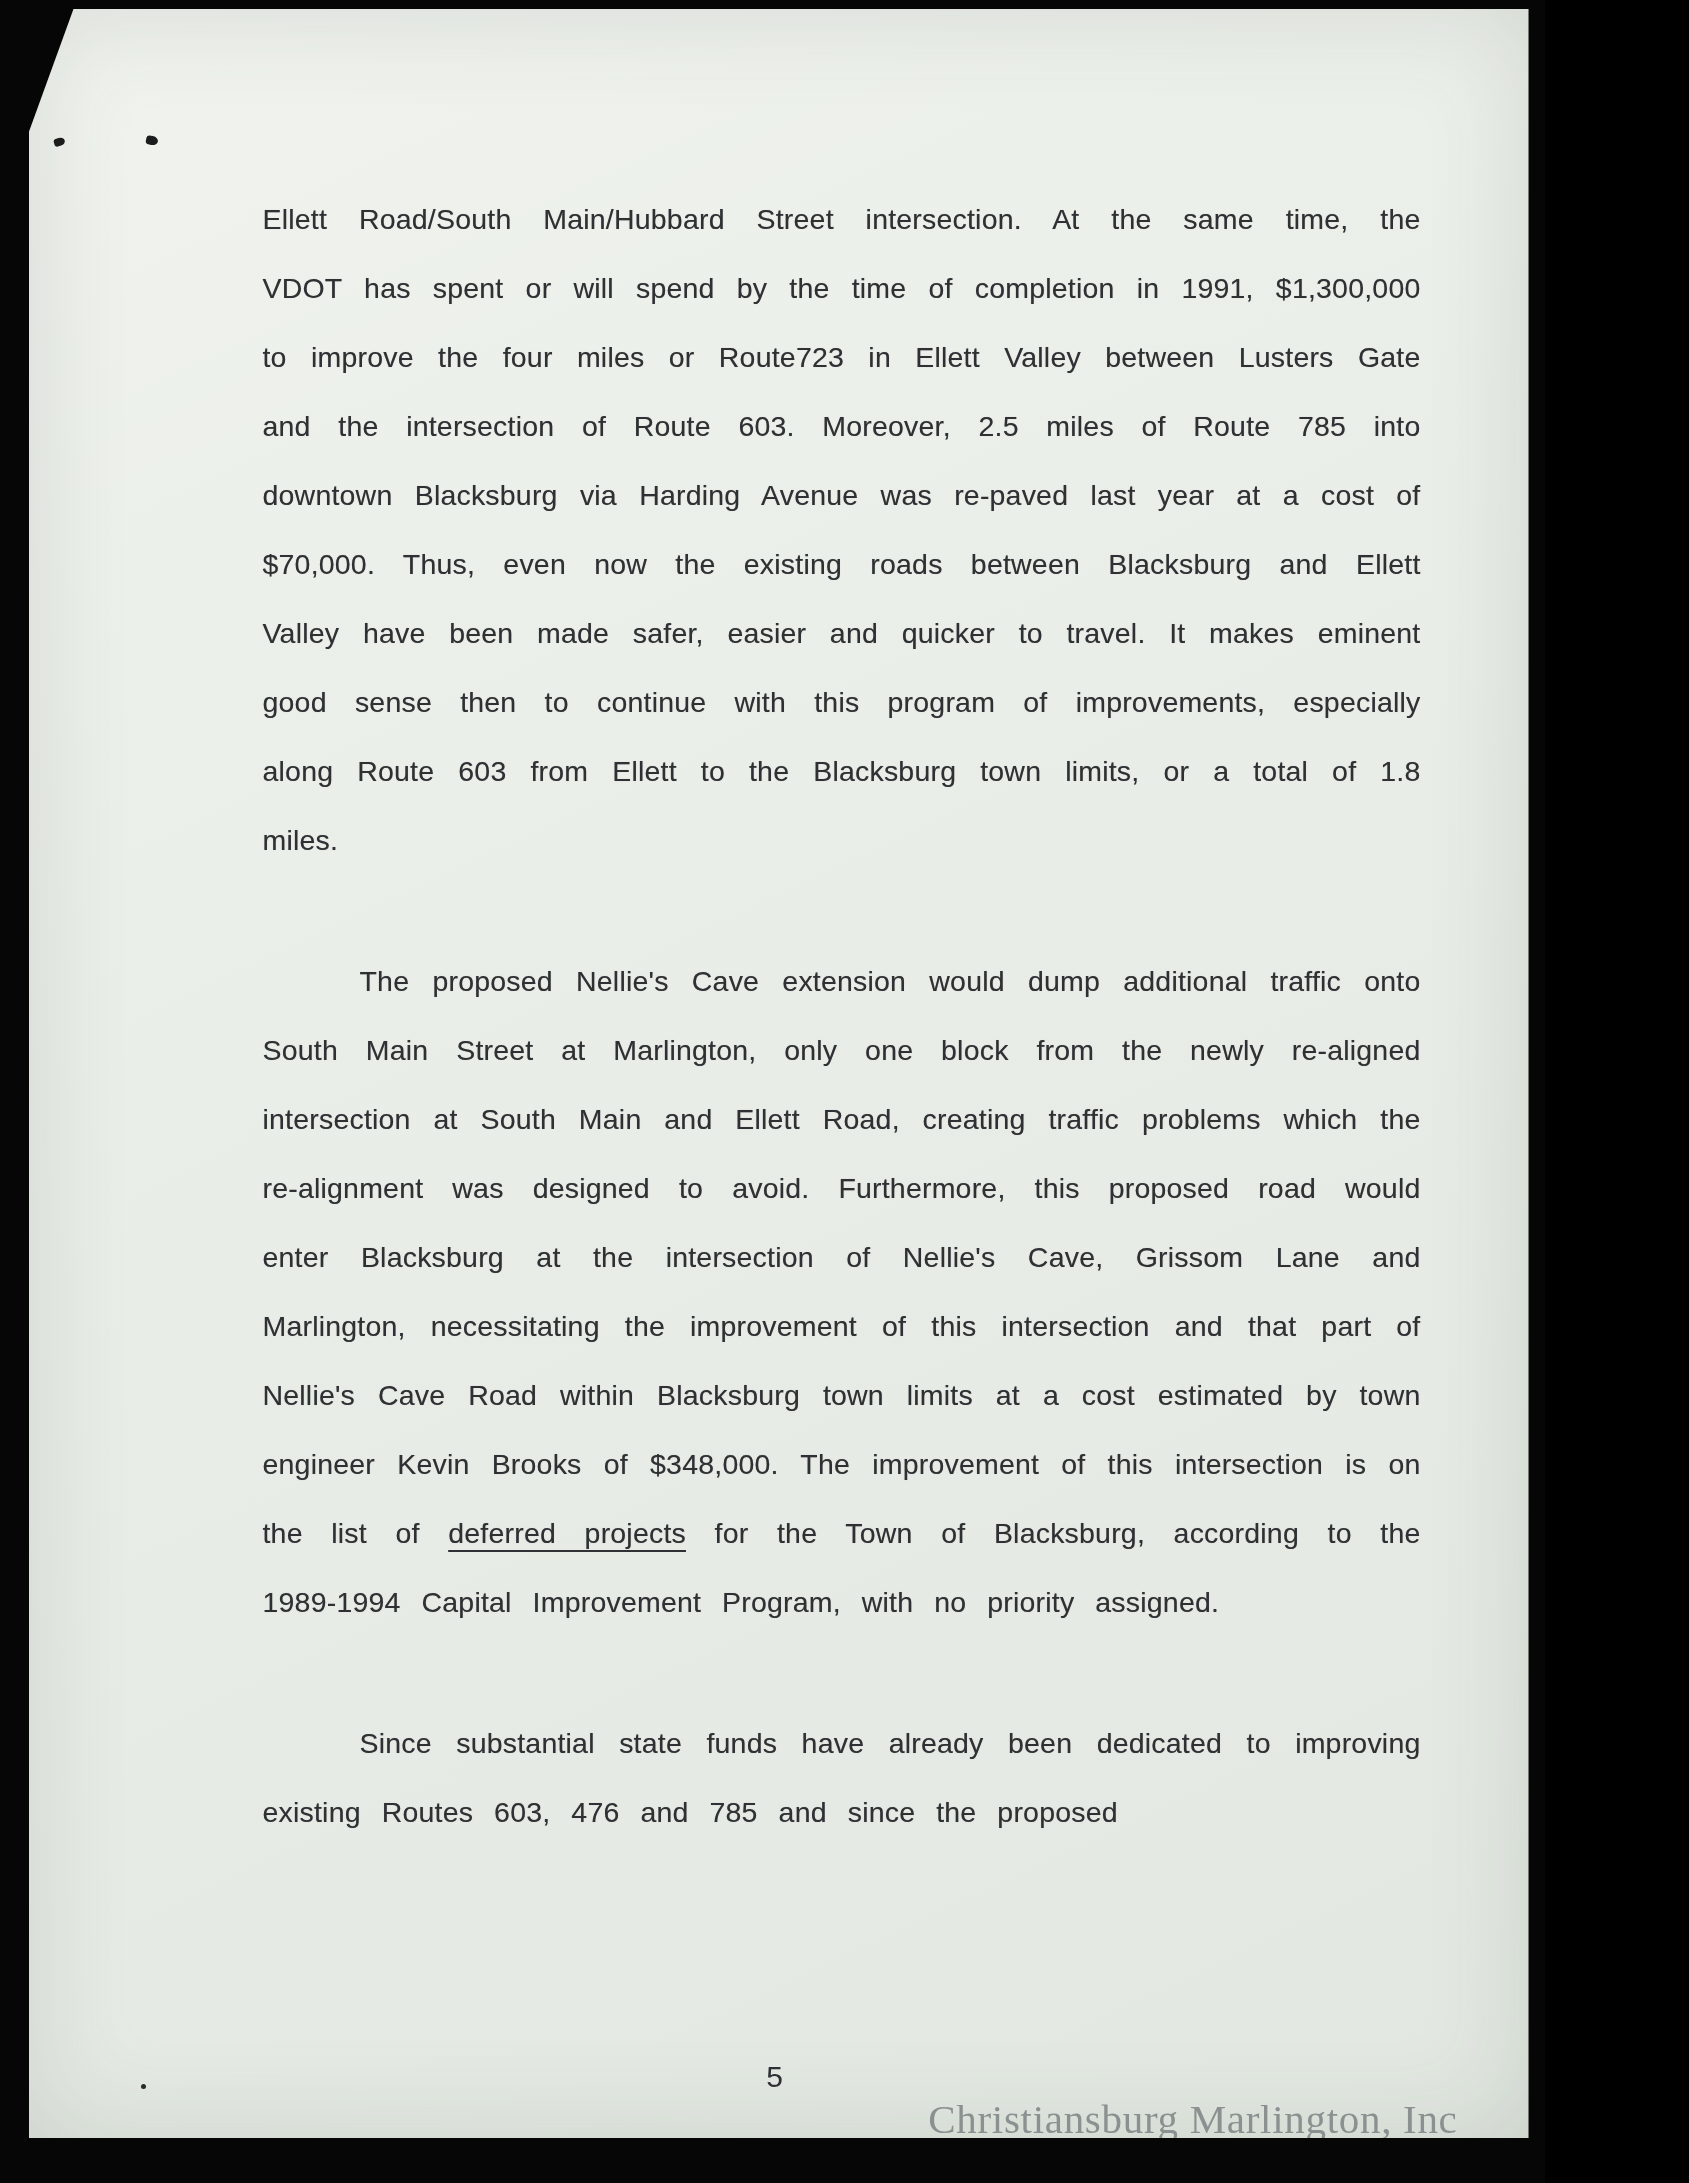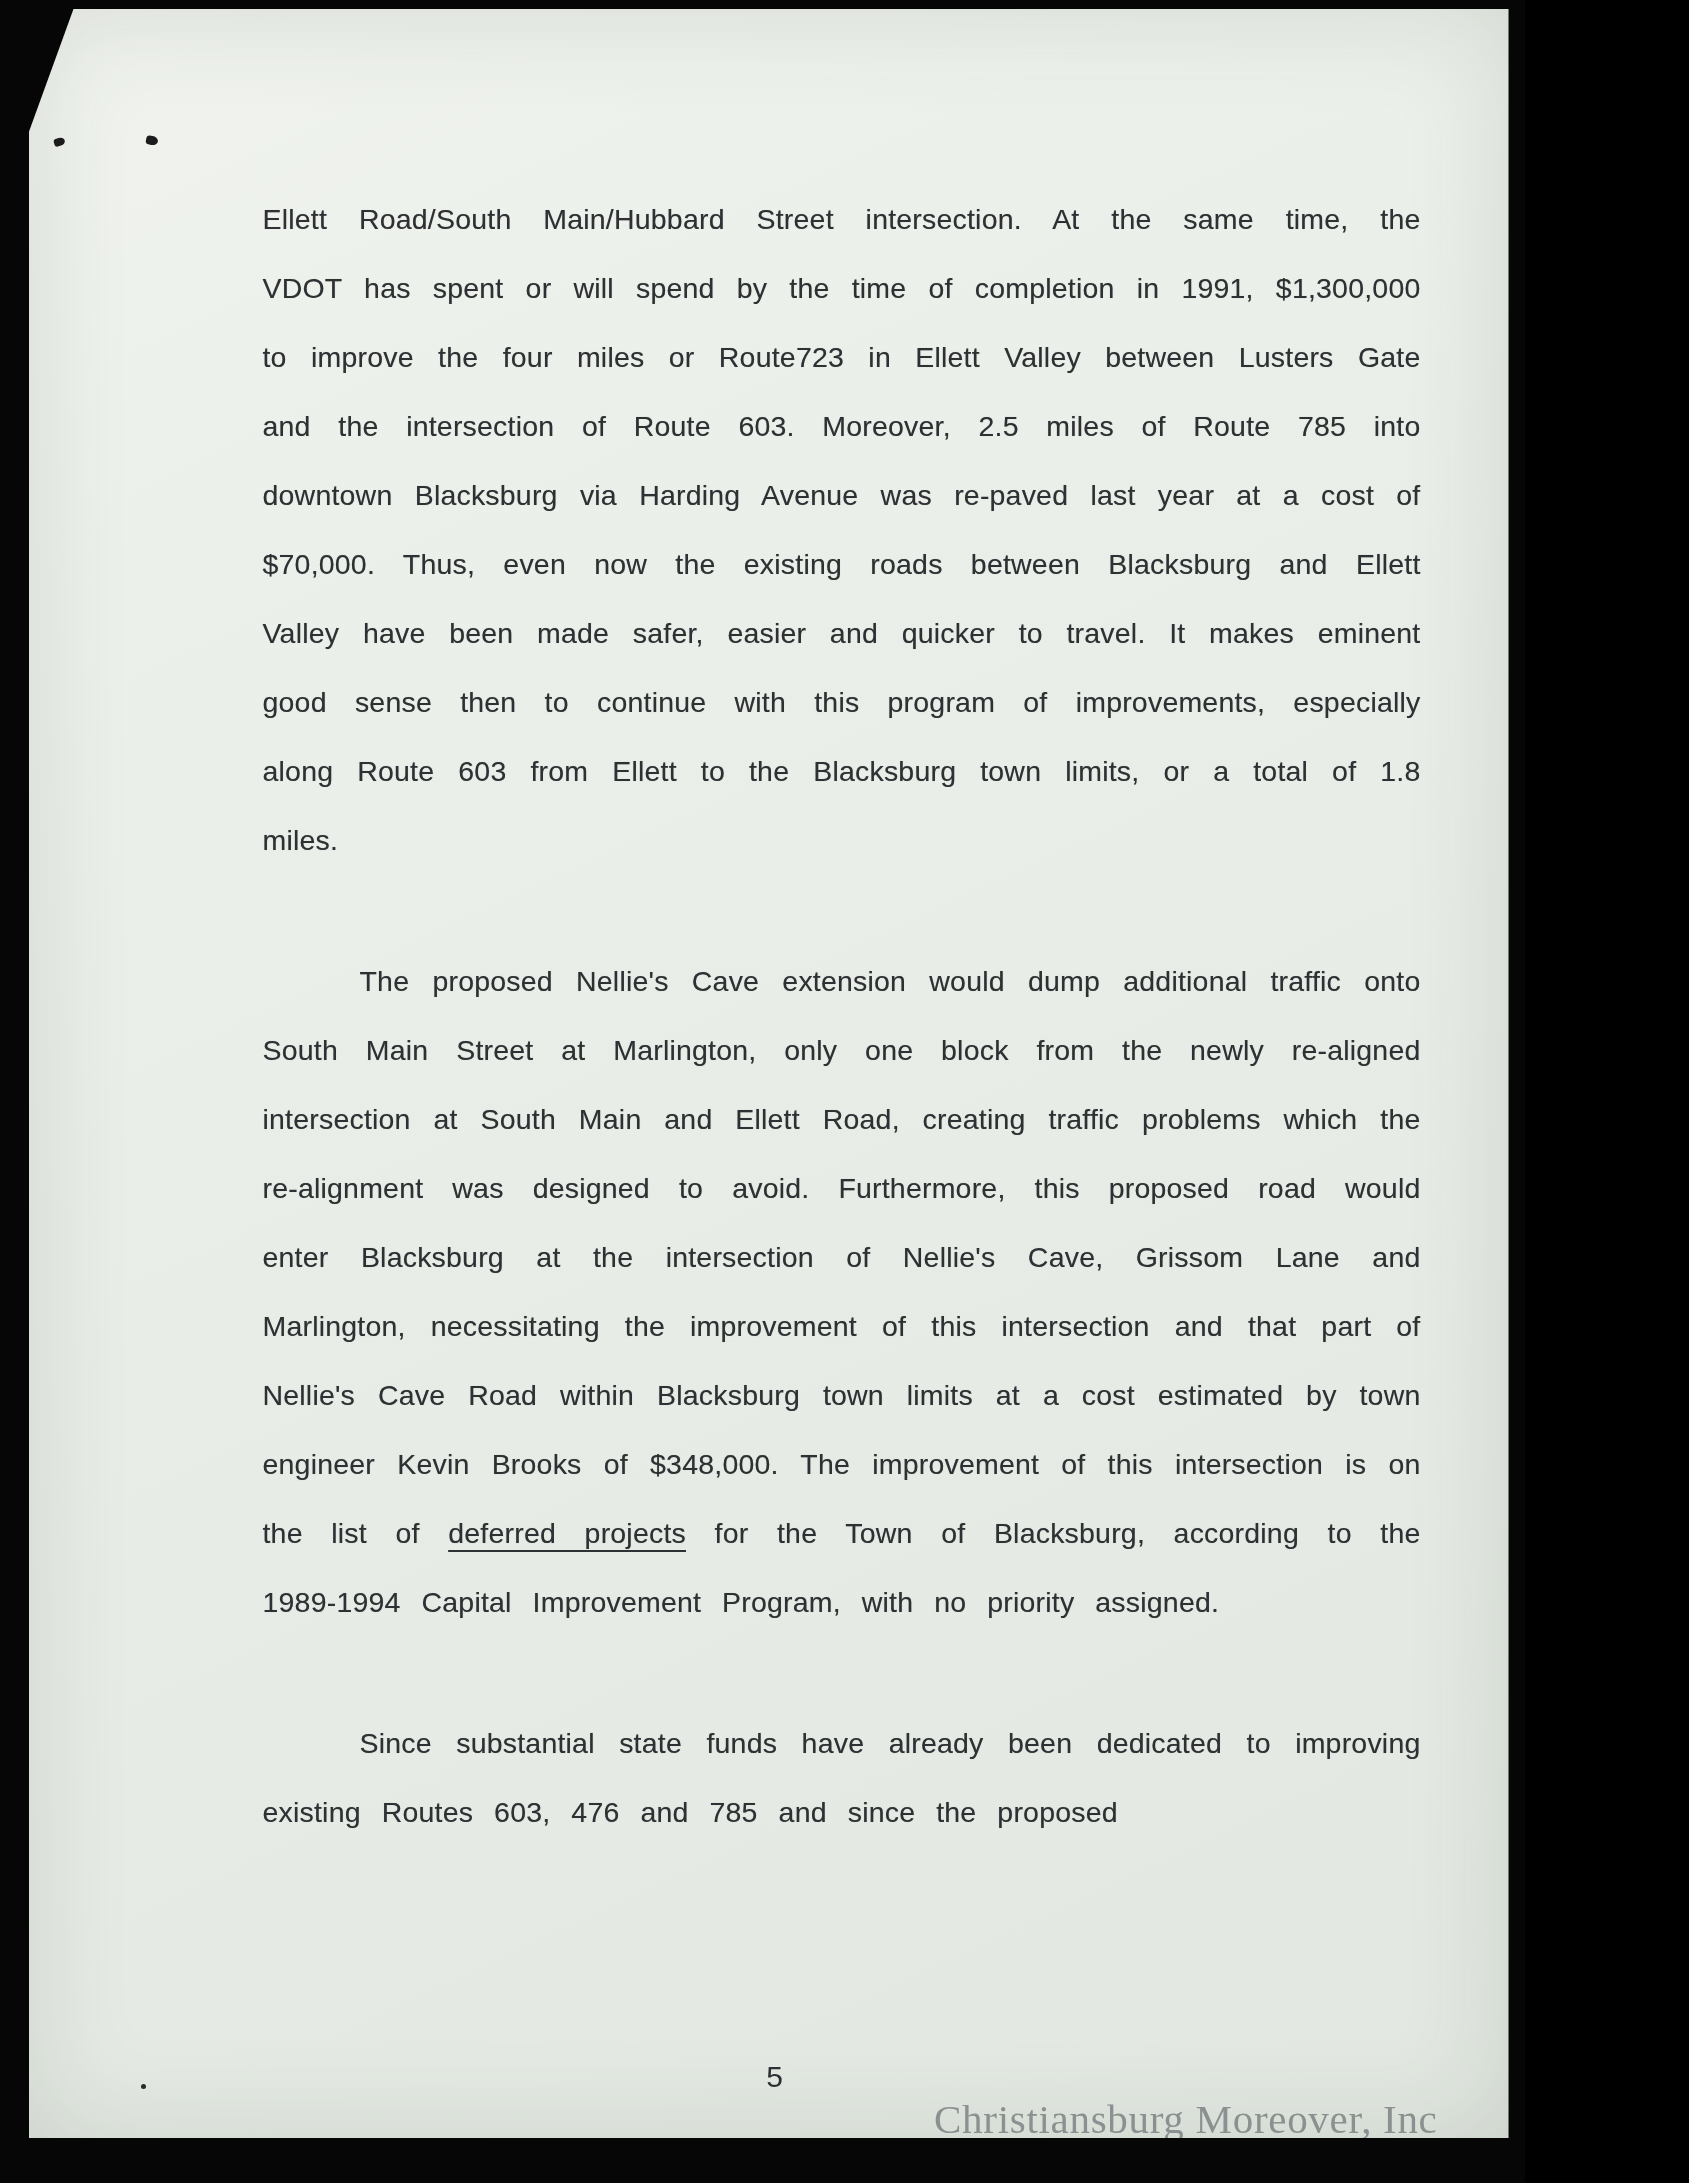--- a/index.html
+++ b/index.html
@@ -7,20 +7,21 @@
     padding: 0;
     background: #000;
   }
   .scan {
     position: relative;
     width: 1525px;
     height: 2183px;
     background: #060606;
     overflow: hidden;
     font-family: "Liberation Sans", sans-serif;
+    padding-left: 20px;
   }
   .paper {
     position: absolute;
     left: 28.5px;
     top: 9px;
     right: 16.5px;
     bottom: 45px;
     background: linear-gradient(155deg, #f0f3ee 0%, #e9eee8 40%, #e2e8e1 100%);
     clip-path: polygon(0px 124px, 45px 0px, 100% 0px, 100% 100%, 0px 100%);
     box-shadow: inset 0 0 105px rgba(55, 70, 55, 0.14);
@@ -93,16 +94,16 @@
       <p class="indent">
         <span>The proposed Nellie's Cave extension would dump additional traffic onto South Main Street at Marlington, only one block from the newly re-aligned intersection at South Main and Ellett Road, creating traffic problems which the re-alignment was designed to avoid.  Furthermore, this proposed road would enter Blacksburg at the intersection of Nellie's Cave, Grissom Lane and Marlington, necessitating the improvement of this intersection and that part of Nellie's Cave Road within Blacksburg town limits at a cost estimated by town engineer Kevin Brooks of $348,000.  The improvement of this intersection is on the list of </span><span class="uline">deferred projects</span><span> for the Town of Blacksburg, according to the 1989-1994 Capital Improvement Program, with no priority assigned.</span>
       </p>
       <p class="indent">
         <span>Since substantial state funds have already been dedicated to improving existing Routes 603, 476 and 785 and since the proposed</span>
       </p>
     </div>
 
     <div class="page-number">5</div>
 
-    <div class="watermark">Christiansburg Moreover, Inc</div>
+    <div class="watermark">Christiansburg Marlington, Inc</div>
   </div>
 </div>
 
 
 </body></html>

